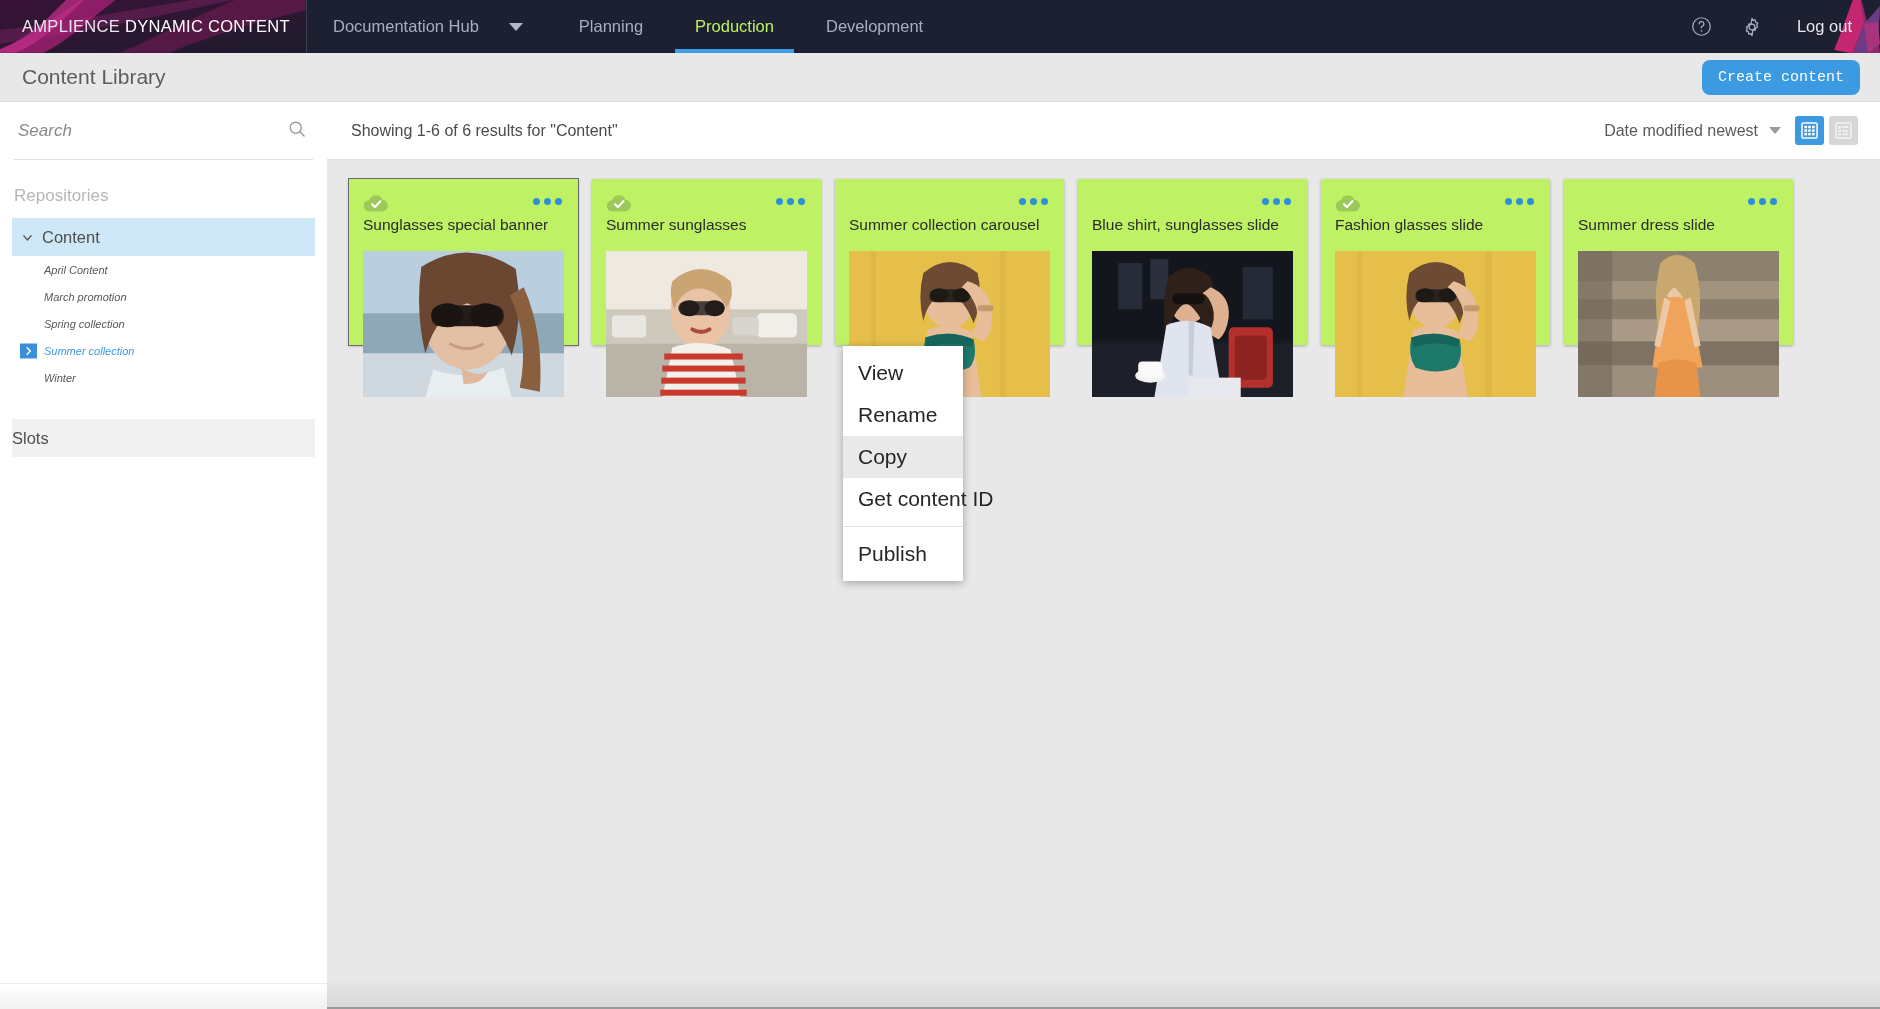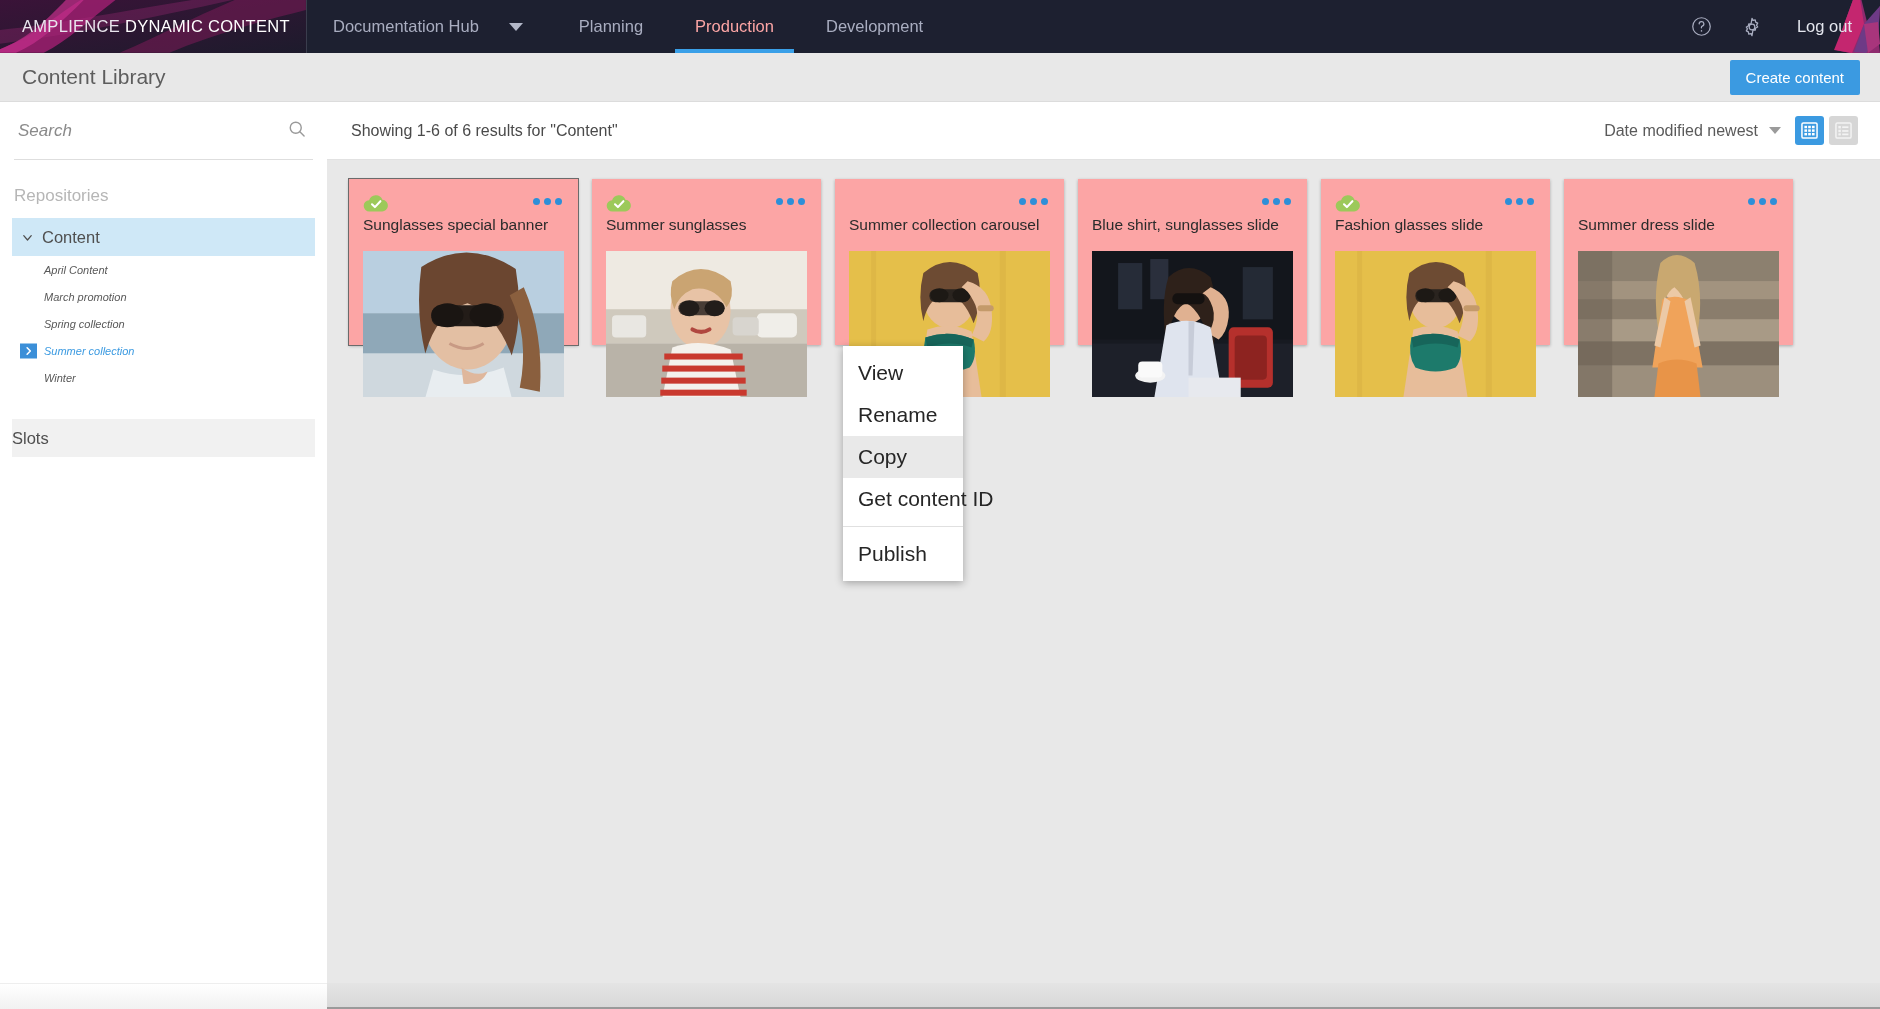--- a/index.html
+++ b/index.html
@@ -45,21 +45,21 @@
   .navitems { display: flex; align-items: stretch; }
   .navitem {
     position: relative;
     display: flex; align-items: center;
     padding: 0 26px;
     font-size: 16.5px;
     color: #a9adc0;
     white-space: nowrap;
     cursor: pointer;
   }
-  .navitem.active { color: #fca5a5; text-align: center; }
+  .navitem.active { color: #bef264; text-align: center; }
   .navitem.active::after {
     content: "";
     position: absolute; left: 6px; right: 6px; bottom: 0;
     height: 4px; background: #3aa0e8;
   }
   .navitem.withcaret { padding-right: 16px; }
   .navcaret {
     display: flex; align-items: center;
     padding: 0 30px 0 14px;
     cursor: pointer;
@@ -105,24 +105,24 @@
     border-bottom: 1px solid #dcdcdc;
   }
   .pagetitle {
     font-size: 21px; color: #5d5d5d; font-weight: 400;
   }
   .btn-primary {
     margin-left: auto;
     background: #3b9ae1;
     color: #fff;
     border: none;
-    font-family: Liberation Sans, sans-serif;
+    font-family: Liberation Mono, monospace;
     font-size: 15px;
     padding: 9px 16px;
-    border-radius: 2px;
+    border-radius: 8px;
     cursor: pointer;
     white-space: nowrap;
   }
 
   
   .body {
     display: flex;
     height: calc(1009px - 53px - 49px);
     background: #e8e8e8;
   }
@@ -249,21 +249,21 @@
     position: relative;
   }
   .cardgrid {
     display: flex;
     flex-wrap: wrap;
     gap: 14px;
   }
   .card {
     width: 229px;
     height: 166px;
-    background: #fca5a5;
+    background: #bef264;
     box-shadow: 0 1px 3px rgba(0,0,0,.28);
     position: relative;
     padding: 0 14px;
     cursor: pointer;
   }
   .card.focused { box-shadow: 0 0 0 1px #6b6b6b, 0 1px 3px rgba(0,0,0,.3); }
   .card-top {
     height: 37px;
     display: flex; align-items: center;
     padding-top: 8px;

